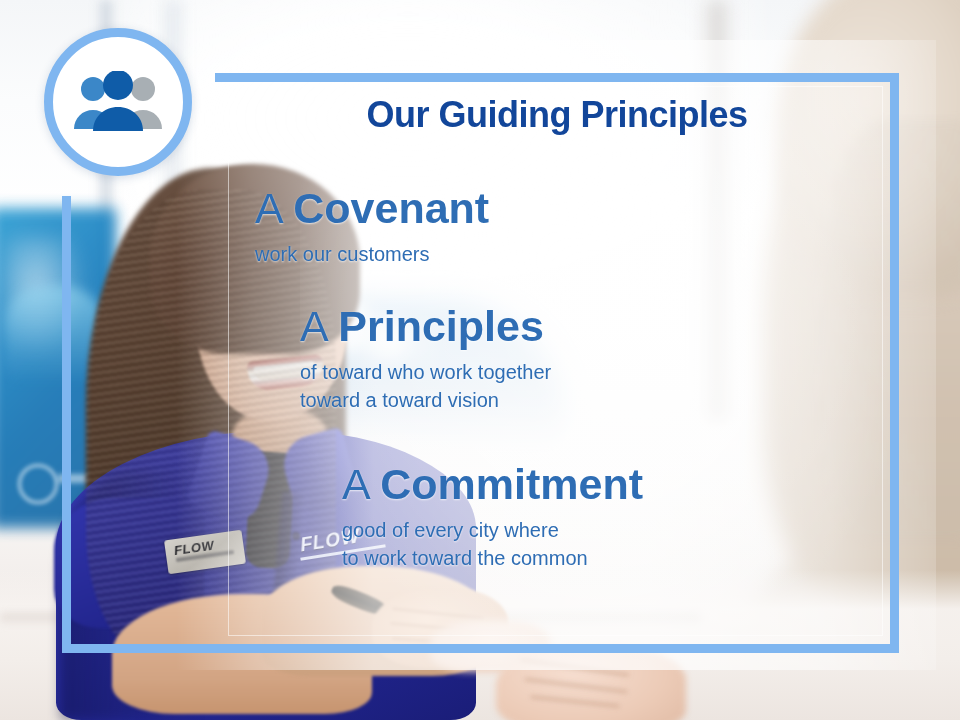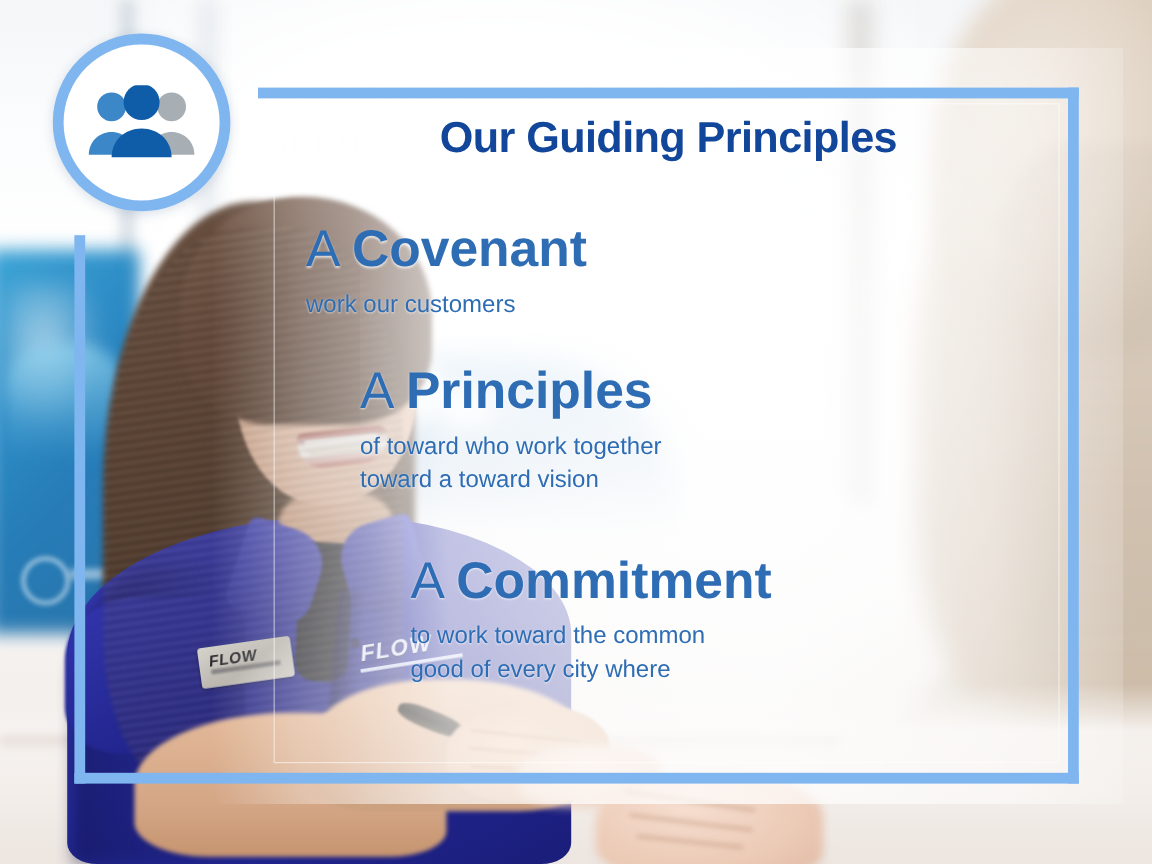--- a/index.html
+++ b/index.html
@@ -589,19 +589,19 @@
         <span class="line"><span class="reg">of </span><span class="strong">toward who work together</span></span>
         <span class="line"><span class="reg">toward a toward vision</span></span>
       </div>
     </div>
 
     <div class="principle p-commitment">
       <div class="p-head">
         <span class="light">A </span><span class="strong">Commitment</span>
       </div>
       <div class="p-body">
+        <span class="line"><span class="strong">good of every city</span><span class="reg"> where</span></span>
         <span class="line"><span class="reg">to work toward the </span><span class="strong">common</span></span>
-        <span class="line"><span class="strong">good of every city</span><span class="reg"> where</span></span>
       </div>
     </div>
 
   </div>
 </div>
 
 </body></html>

